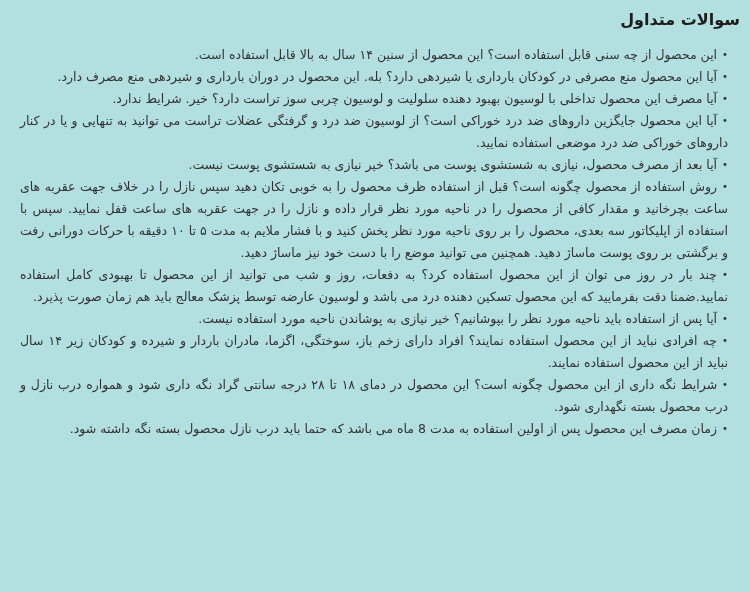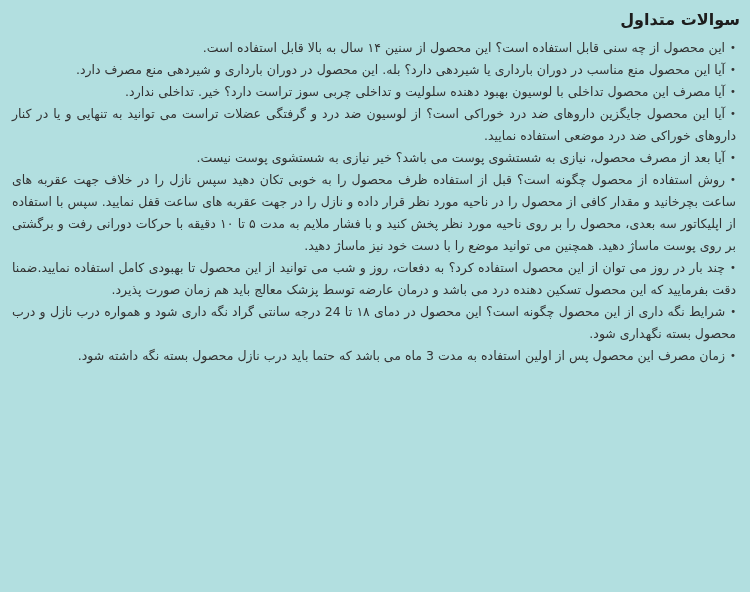--- a/index.html
+++ b/index.html
@@ -22,21 +22,21 @@
   }
   .title {
     margin: 2px 0 5px 0;
     font-size: 16px;
     line-height: 24px;
     font-weight: 700;
     color: #1d1d1d;
     text-align: right;
   }
   .faq-list {
-    margin: 4px;
+    margin: 12px;
     padding: 0;
   }
   .faq-item {
     font-size: 12.5px;
     line-height: 22px;
     color: #333333;
     text-align: justify;
     text-justify: inter-word;
   }
   .faq-item::before {
@@ -48,22 +48,24 @@
     color: #333333;
   }
 </style>
 </head>
 <body>
 
 <div class="page">
   <h1 class="title">سوالات متداول</h1>
   <div class="faq-list">
     <div class="faq-item">این محصول از چه سنی قابل استفاده است؟ این محصول از سنین ۱۴ سال به بالا قابل استفاده است.</div>
-    <div class="faq-item">آیا این محصول منع مناسب در دوران بارداری یا شیردهی دارد؟ بله. این محصول در دوران بارداری و شیردهی منع مصرف دارد.</div>
-    <div class="faq-item">آیا مصرف این محصول تداخلی با لوسیون بهبود دهنده سلولیت و تداخلی چربی سوز تراست دارد؟ خیر. تداخلی ندارد.</div>
+    <div class="faq-item">آیا این محصول منع مصرفی در کودکان بارداری یا شیردهی دارد؟ بله. این محصول در دوران بارداری و شیردهی منع مصرف دارد.</div>
+    <div class="faq-item">آیا مصرف این محصول تداخلی با لوسیون بهبود دهنده سلولیت و لوسیون چربی سوز تراست دارد؟ خیر. شرایط ندارد.</div>
     <div class="faq-item">آیا این محصول جایگزین داروهای ضد درد خوراکی است؟ از لوسیون ضد درد و گرفتگی عضلات تراست می توانید به تنهایی و یا در کنار داروهای خوراکی ضد درد موضعی استفاده نمایید.</div>
     <div class="faq-item">آیا بعد از مصرف محصول، نیازی به شستشوی پوست می باشد؟ خیر نیازی به شستشوی پوست نیست.</div>
     <div class="faq-item">روش استفاده از محصول چگونه است؟ قبل از استفاده ظرف محصول را به خوبی تکان دهید سپس نازل را در خلاف جهت عقربه های ساعت بچرخانید و مقدار کافی از محصول را در ناحیه مورد نظر قرار داده و نازل را در جهت عقربه های ساعت قفل نمایید. سپس با استفاده از اپلیکاتور سه بعدی، محصول را بر روی ناحیه مورد نظر پخش کنید و با فشار ملایم به مدت ۵ تا ۱۰ دقیقه با حرکات دورانی رفت و برگشتی بر روی پوست ماساژ دهید. همچنین می توانید موضع را با دست خود نیز ماساژ دهید.</div>
-    <div class="faq-item">چند بار در روز می توان از این محصول استفاده کرد؟ به دفعات، روز و شب می توانید از این محصول تا بهبودی کامل استفاده نمایید.ضمنا دقت بفرمایید که این محصول تسکین دهنده درد می باشد و درمان عارضه توسط پزشک معالج باید هم زمان صورت پذیرد.</div>
-    <div class="faq-item">شرایط نگه داری از این محصول چگونه است؟ این محصول در دمای ۱۸ تا 24 درجه سانتی گراد نگه داری شود و همواره درب نازل و درب محصول بسته نگهداری شود.</div>
-    <div class="faq-item">زمان مصرف این محصول پس از اولین استفاده به مدت 3 ماه می باشد که حتما باید درب نازل محصول بسته نگه داشته شود.</div>
+    <div class="faq-item">چند بار در روز می توان از این محصول استفاده کرد؟ به دفعات، روز و شب می توانید از این محصول تا بهبودی کامل استفاده نمایید.ضمنا دقت بفرمایید که این محصول تسکین دهنده درد می باشد و لوسیون عارضه توسط پزشک معالج باید هم زمان صورت پذیرد.</div>
+    <div class="faq-item">آیا پس از استفاده باید ناحیه مورد نظر را بپوشانیم؟ خیر نیازی به پوشاندن ناحیه مورد استفاده نیست.</div>
+    <div class="faq-item">چه افرادی نباید از این محصول استفاده نمایند؟ افراد دارای زخم باز، سوختگی، اگزما، مادران باردار و شیرده و کودکان زیر ۱۴ سال نباید از این محصول استفاده نمایند.</div>
+    <div class="faq-item">شرایط نگه داری از این محصول چگونه است؟ این محصول در دمای ۱۸ تا ۲۸ درجه سانتی گراد نگه داری شود و همواره درب نازل و درب محصول بسته نگهداری شود.</div>
+    <div class="faq-item">زمان مصرف این محصول پس از اولین استفاده به مدت 8 ماه می باشد که حتما باید درب نازل محصول بسته نگه داشته شود.</div>
   </div>
 </div>
 
 </body></html>

